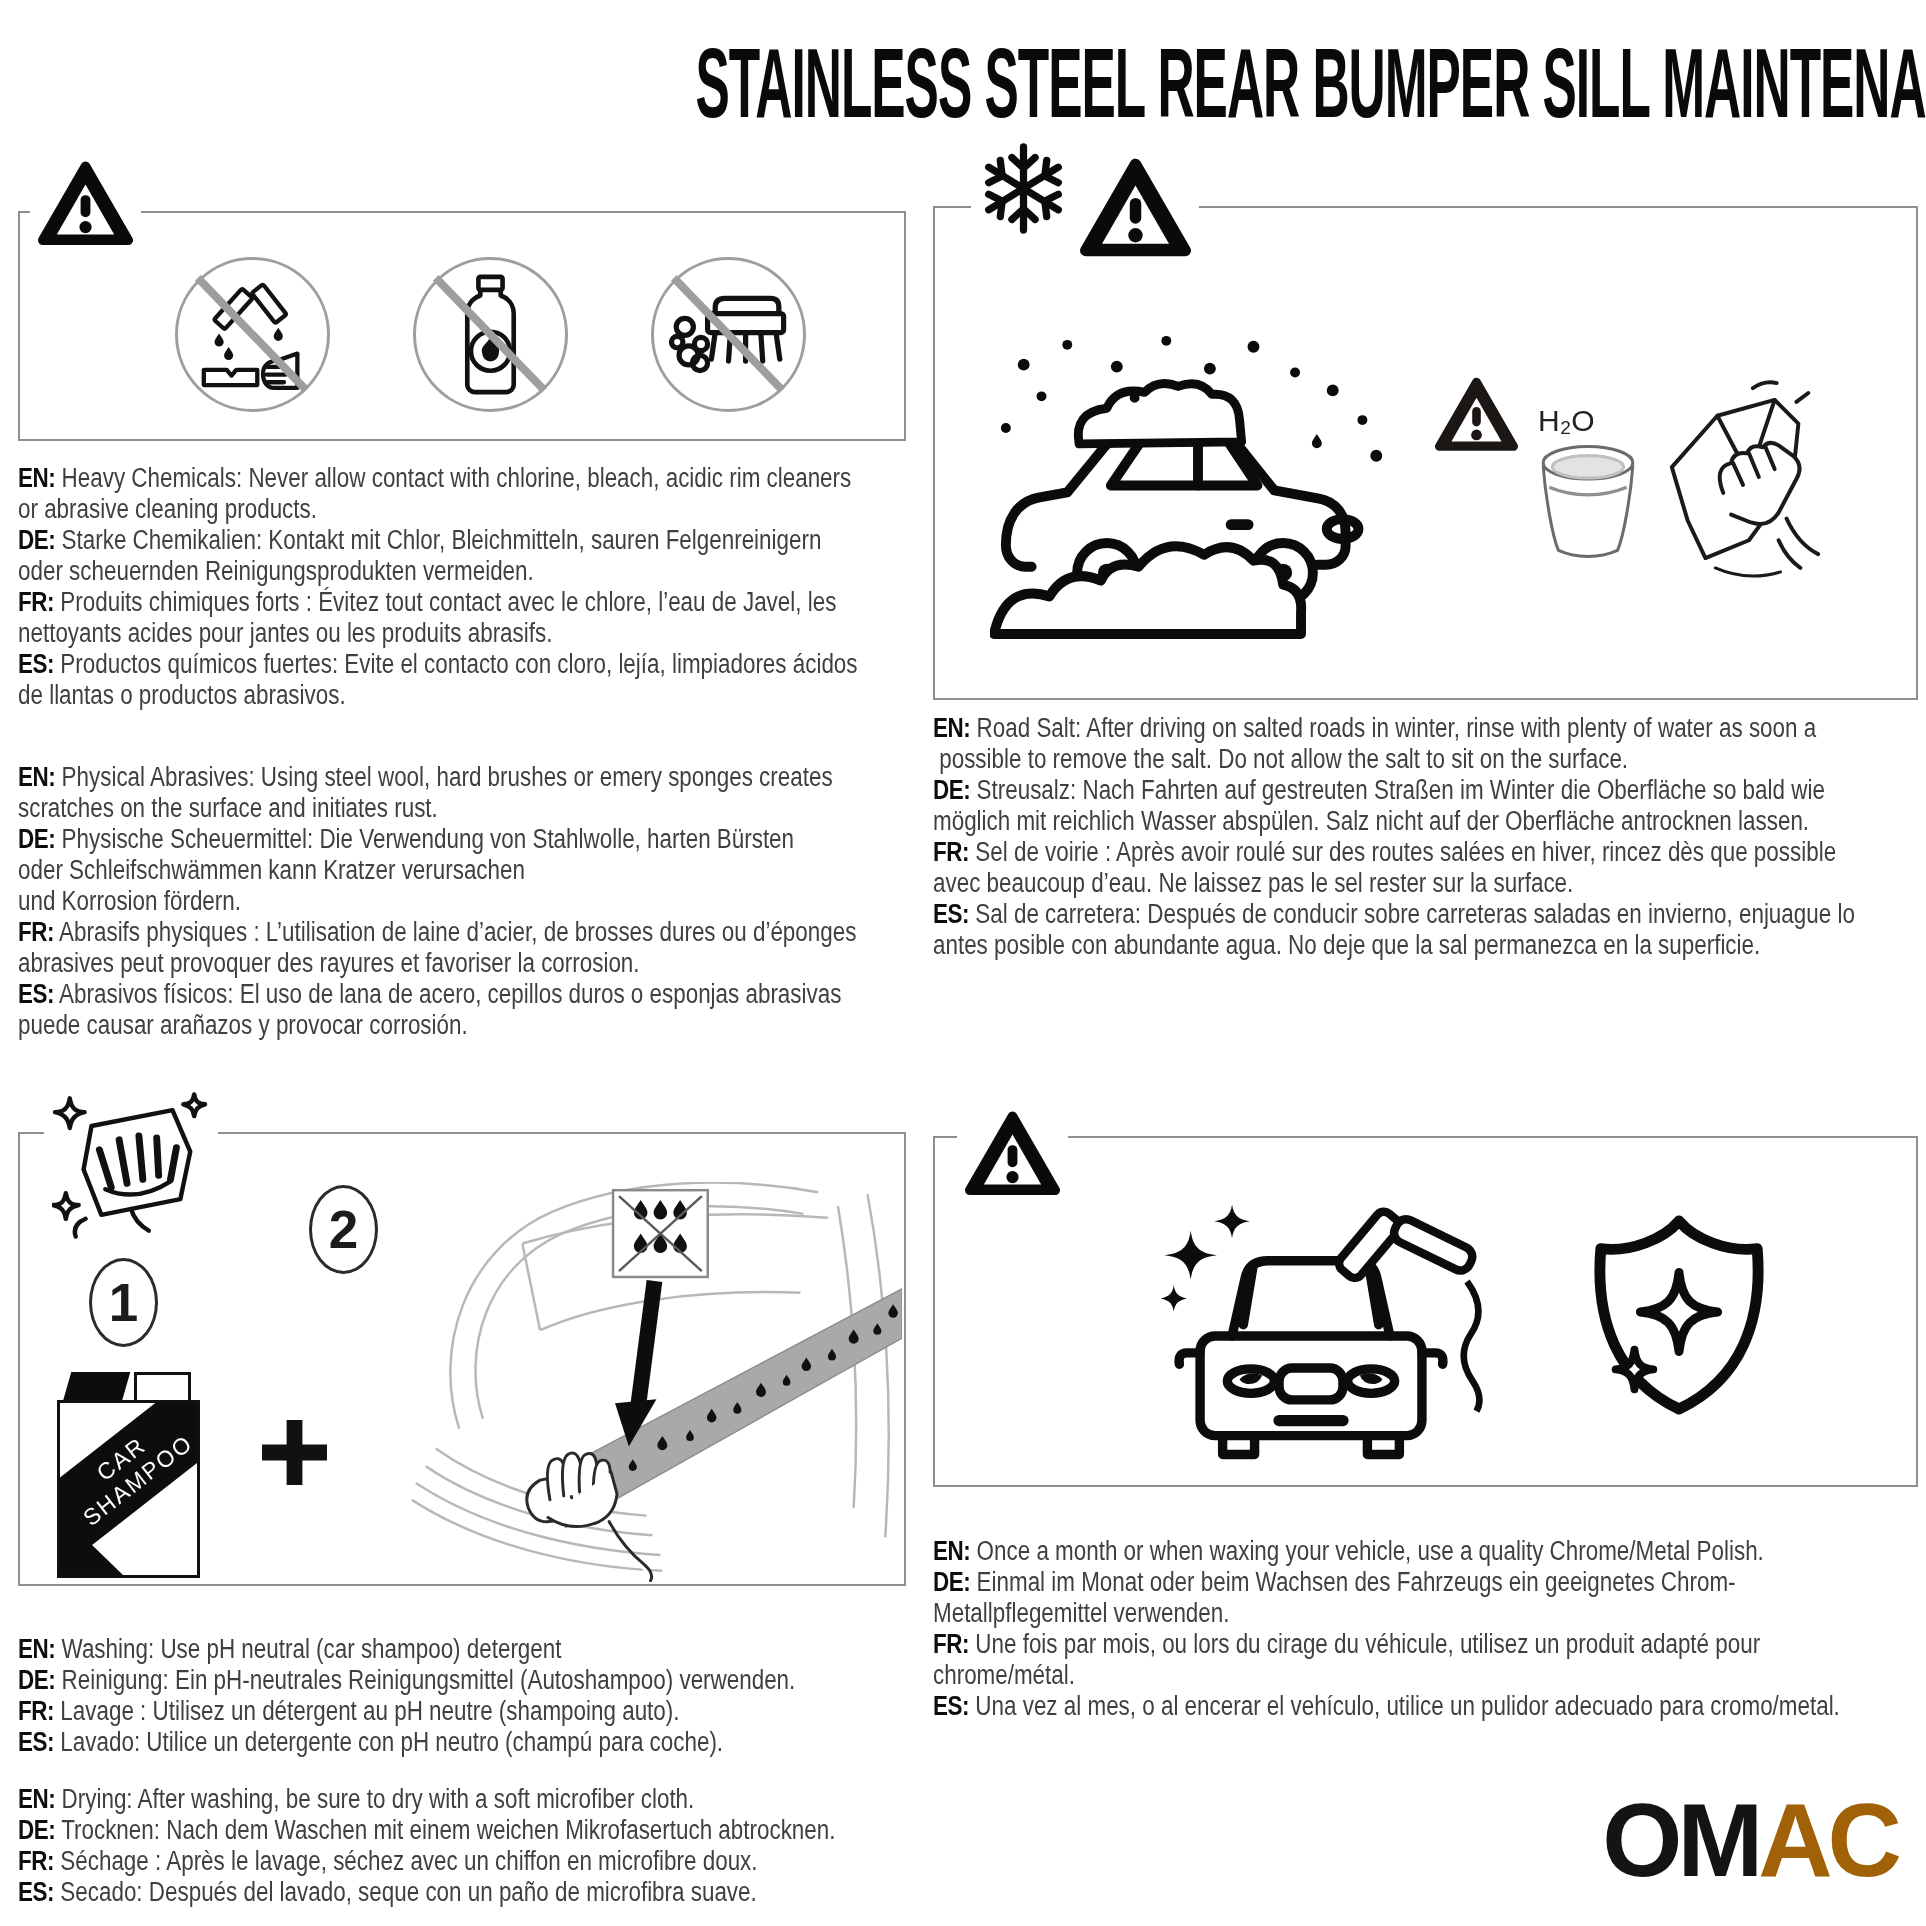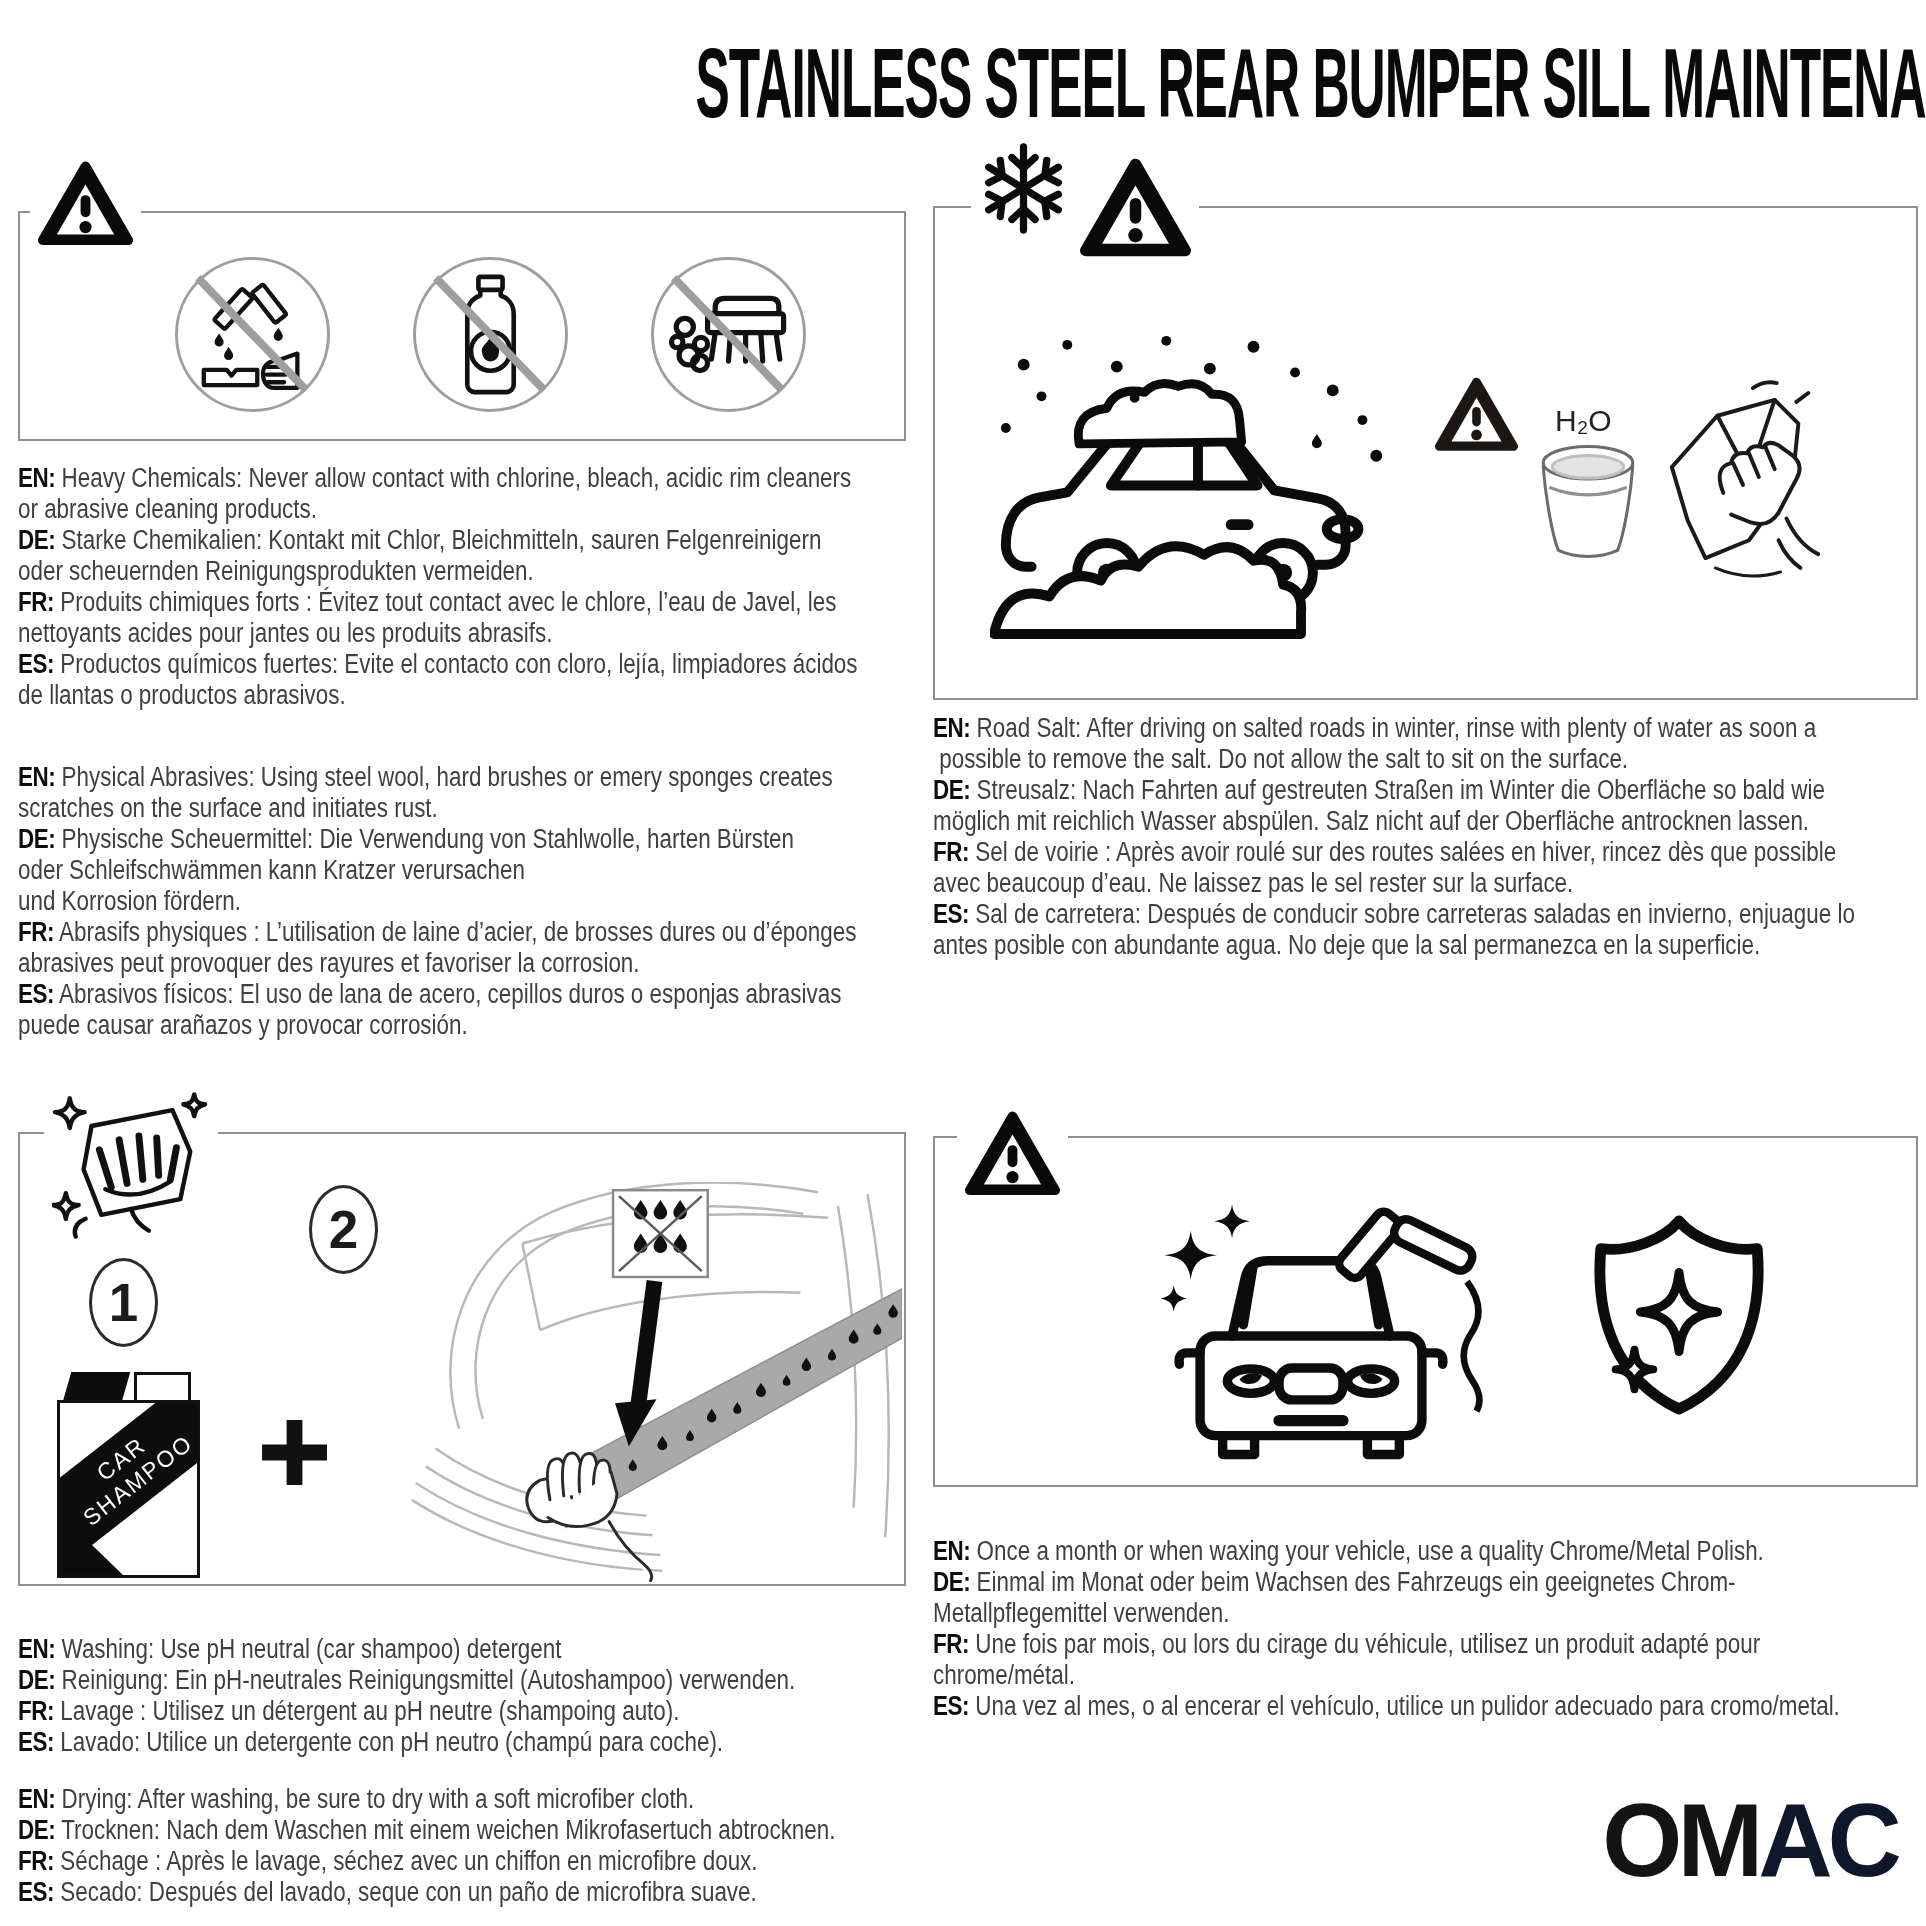--- a/index.html
+++ b/index.html
@@ -39,25 +39,25 @@
   .bottle-band{position:absolute;left:-59px;top:30px;width:257px;height:73px;background:#0d0d0d;
                transform:rotate(-38deg);display:flex;flex-direction:column;align-items:center;
                justify-content:center;color:#fff;letter-spacing:2px;}
   .bottle-band .b1{font-size:23px;}.bottle-band .b2{font-size:23px;}
   .bottle-corner{position:absolute;left:0;bottom:0;width:63px;height:61px;background:#0d0d0d;
                  clip-path:polygon(0 100%,0 0,100% 100%);}
   .cap-black{position:absolute;left:10px;top:0;width:59px;height:30px;background:#0d0d0d;transform:skewX(-16deg);}
   .cap-white{position:absolute;left:77px;top:0;width:51px;height:30px;border:3px solid #111;background:#fff;}
   .plus{position:absolute;left:235px;top:279px;line-height:0;}
   
-  .h2o{position:absolute;left:620px;top:196px;font-size:30px;color:#222;}
+  .h2o{position:absolute;left:603px;top:196px;font-size:30px;color:#222;}
   
   .logo{position:absolute;right:30px;top:1782px;font-size:103px;font-weight:900;letter-spacing:-5px;
         color:#141414;white-space:nowrap;}
-  .logo .red{color:#0f172a;}
+  .logo .red{color:#a16207;}
   svg{display:block;}
 </style>
 </head>
 <body>
 
 <div class="page">
 
   <div class="title-wrap">
     <span class="title">STAINLESS STEEL REAR BUMPER SILL MAINTENANCE GUIDE</span>
   </div>

